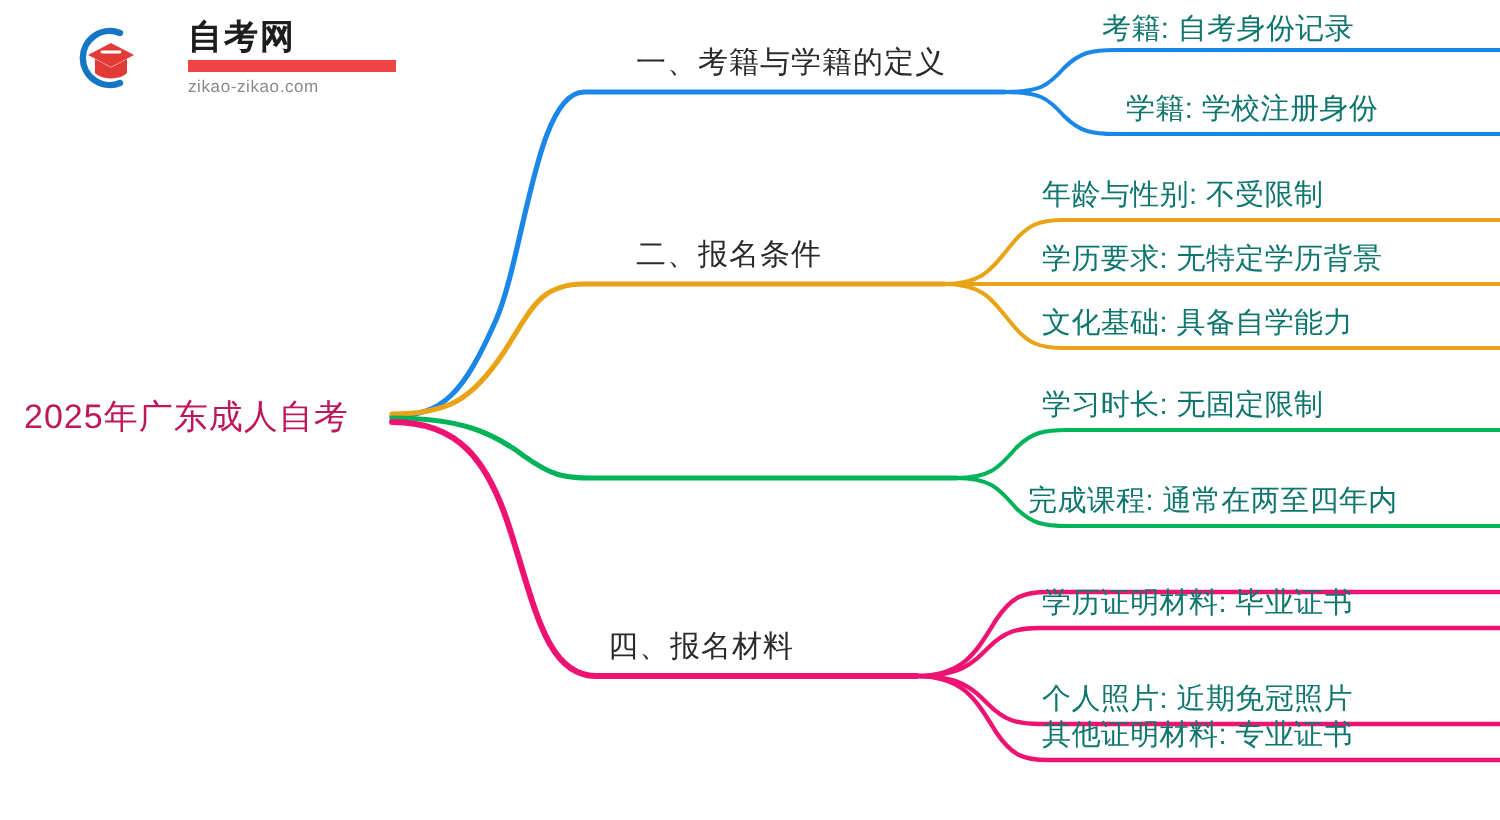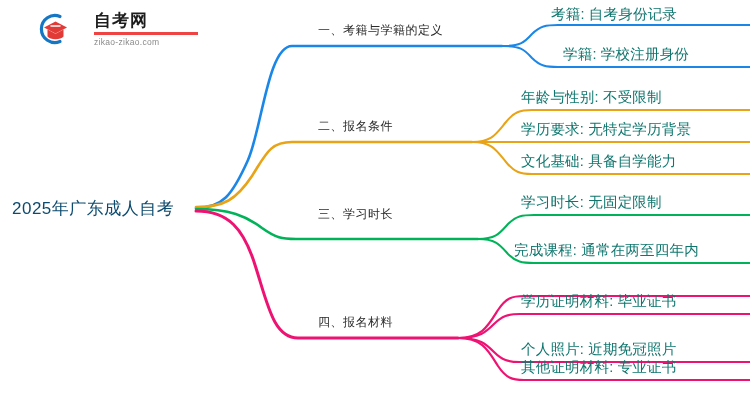--- a/index.html
+++ b/index.html
@@ -12,30 +12,30 @@
   }
   #stage{position:absolute;left:0;top:0;width:750px;height:410px;}
 
   
   .logo{position:absolute;left:30px;top:10px;height:38px;display:flex;align-items:center;}
   .logo-mark{position:relative;width:44px;height:36px;flex:0 0 auto;}
   .logo-mark svg{display:block;}
   .logo-text{margin-left:20px;display:flex;flex-direction:column;justify-content:center;line-height:1;}
   .logo-title{font-size:17px;font-weight:bold;color:#1d1d1d;letter-spacing:1px;}
   .logo-sub{font-size:8.5px;color:#8a8a8a;letter-spacing:.3px;margin-top:3px;
-            border-top:3px solid #ef4444;padding-top:3px;width:104px;}
+            border-top:6px solid #ef4444;padding-top:3px;width:104px;}
 
   
   #links{position:absolute;left:0;top:0;width:750px;height:410px;pointer-events:none;}
   #links path{fill:none;stroke-linecap:round;stroke-linejoin:round;}
 
   
   .node{position:absolute;white-space:nowrap;color:#2b2b2b;}
-  .root-node{font-size:17px;color:#0c4a6e;letter-spacing:.5px;}
-  .branch-node{font-size:12px;color:#2b2b2b;letter-spacing:.5px;}
+  .root-node{font-size:17px;color:#be185d;letter-spacing:.5px;}
+  .branch-node{font-size:15px;color:#2b2b2b;letter-spacing:.5px;}
   .leaf-node{font-size:14.5px;color:#0f766e;letter-spacing:.2px;}
 </style>
 </head>
 <body>
 
 <div id="stage">
 
   <div class="logo">
     <div class="logo-mark">
       <svg width="44" height="36" viewBox="0 0 44 36" aria-hidden="true">
@@ -77,22 +77,21 @@
 
   <div class="node branch-node" style="left:318px;top:22px;">一、考籍与学籍的定义</div>
   <div class="node leaf-node" style="left:551px;top:5px;">考籍: 自考身份记录</div>
   <div class="node leaf-node" style="left:563px;top:45px;">学籍: 学校注册身份</div>
 
   <div class="node branch-node" style="left:318px;top:118px;text-align:right;">二、报名条件</div>
   <div class="node leaf-node" style="left:521px;top:88px;">年龄与性别: 不受限制</div>
   <div class="node leaf-node" style="left:521px;top:120px;">学历要求: 无特定学历背景</div>
   <div class="node leaf-node" style="left:521px;top:152px;">文化基础: 具备自学能力</div>
 
-  <div class="node branch-node" style="left:318px;top:206px;">三、学习时长</div>
   <div class="node leaf-node" style="left:521px;top:193px;">学习时长: 无固定限制</div>
   <div class="node leaf-node" style="left:514px;top:241px;">完成课程: 通常在两至四年内</div>
 
-  <div class="node branch-node" style="left:318px;top:314px;">四、报名材料</div>
+  <div class="node branch-node" style="left:304px;top:314px;">四、报名材料</div>
   <div class="node leaf-node" style="left:521px;top:292px;">学历证明材料: 毕业证书</div>
   <div class="node leaf-node" style="left:521px;top:340px;">个人照片: 近期免冠照片</div>
   <div class="node leaf-node" style="left:521px;top:358px;">其他证明材料: 专业证书</div>
 
 </div>
 
 </body></html>

